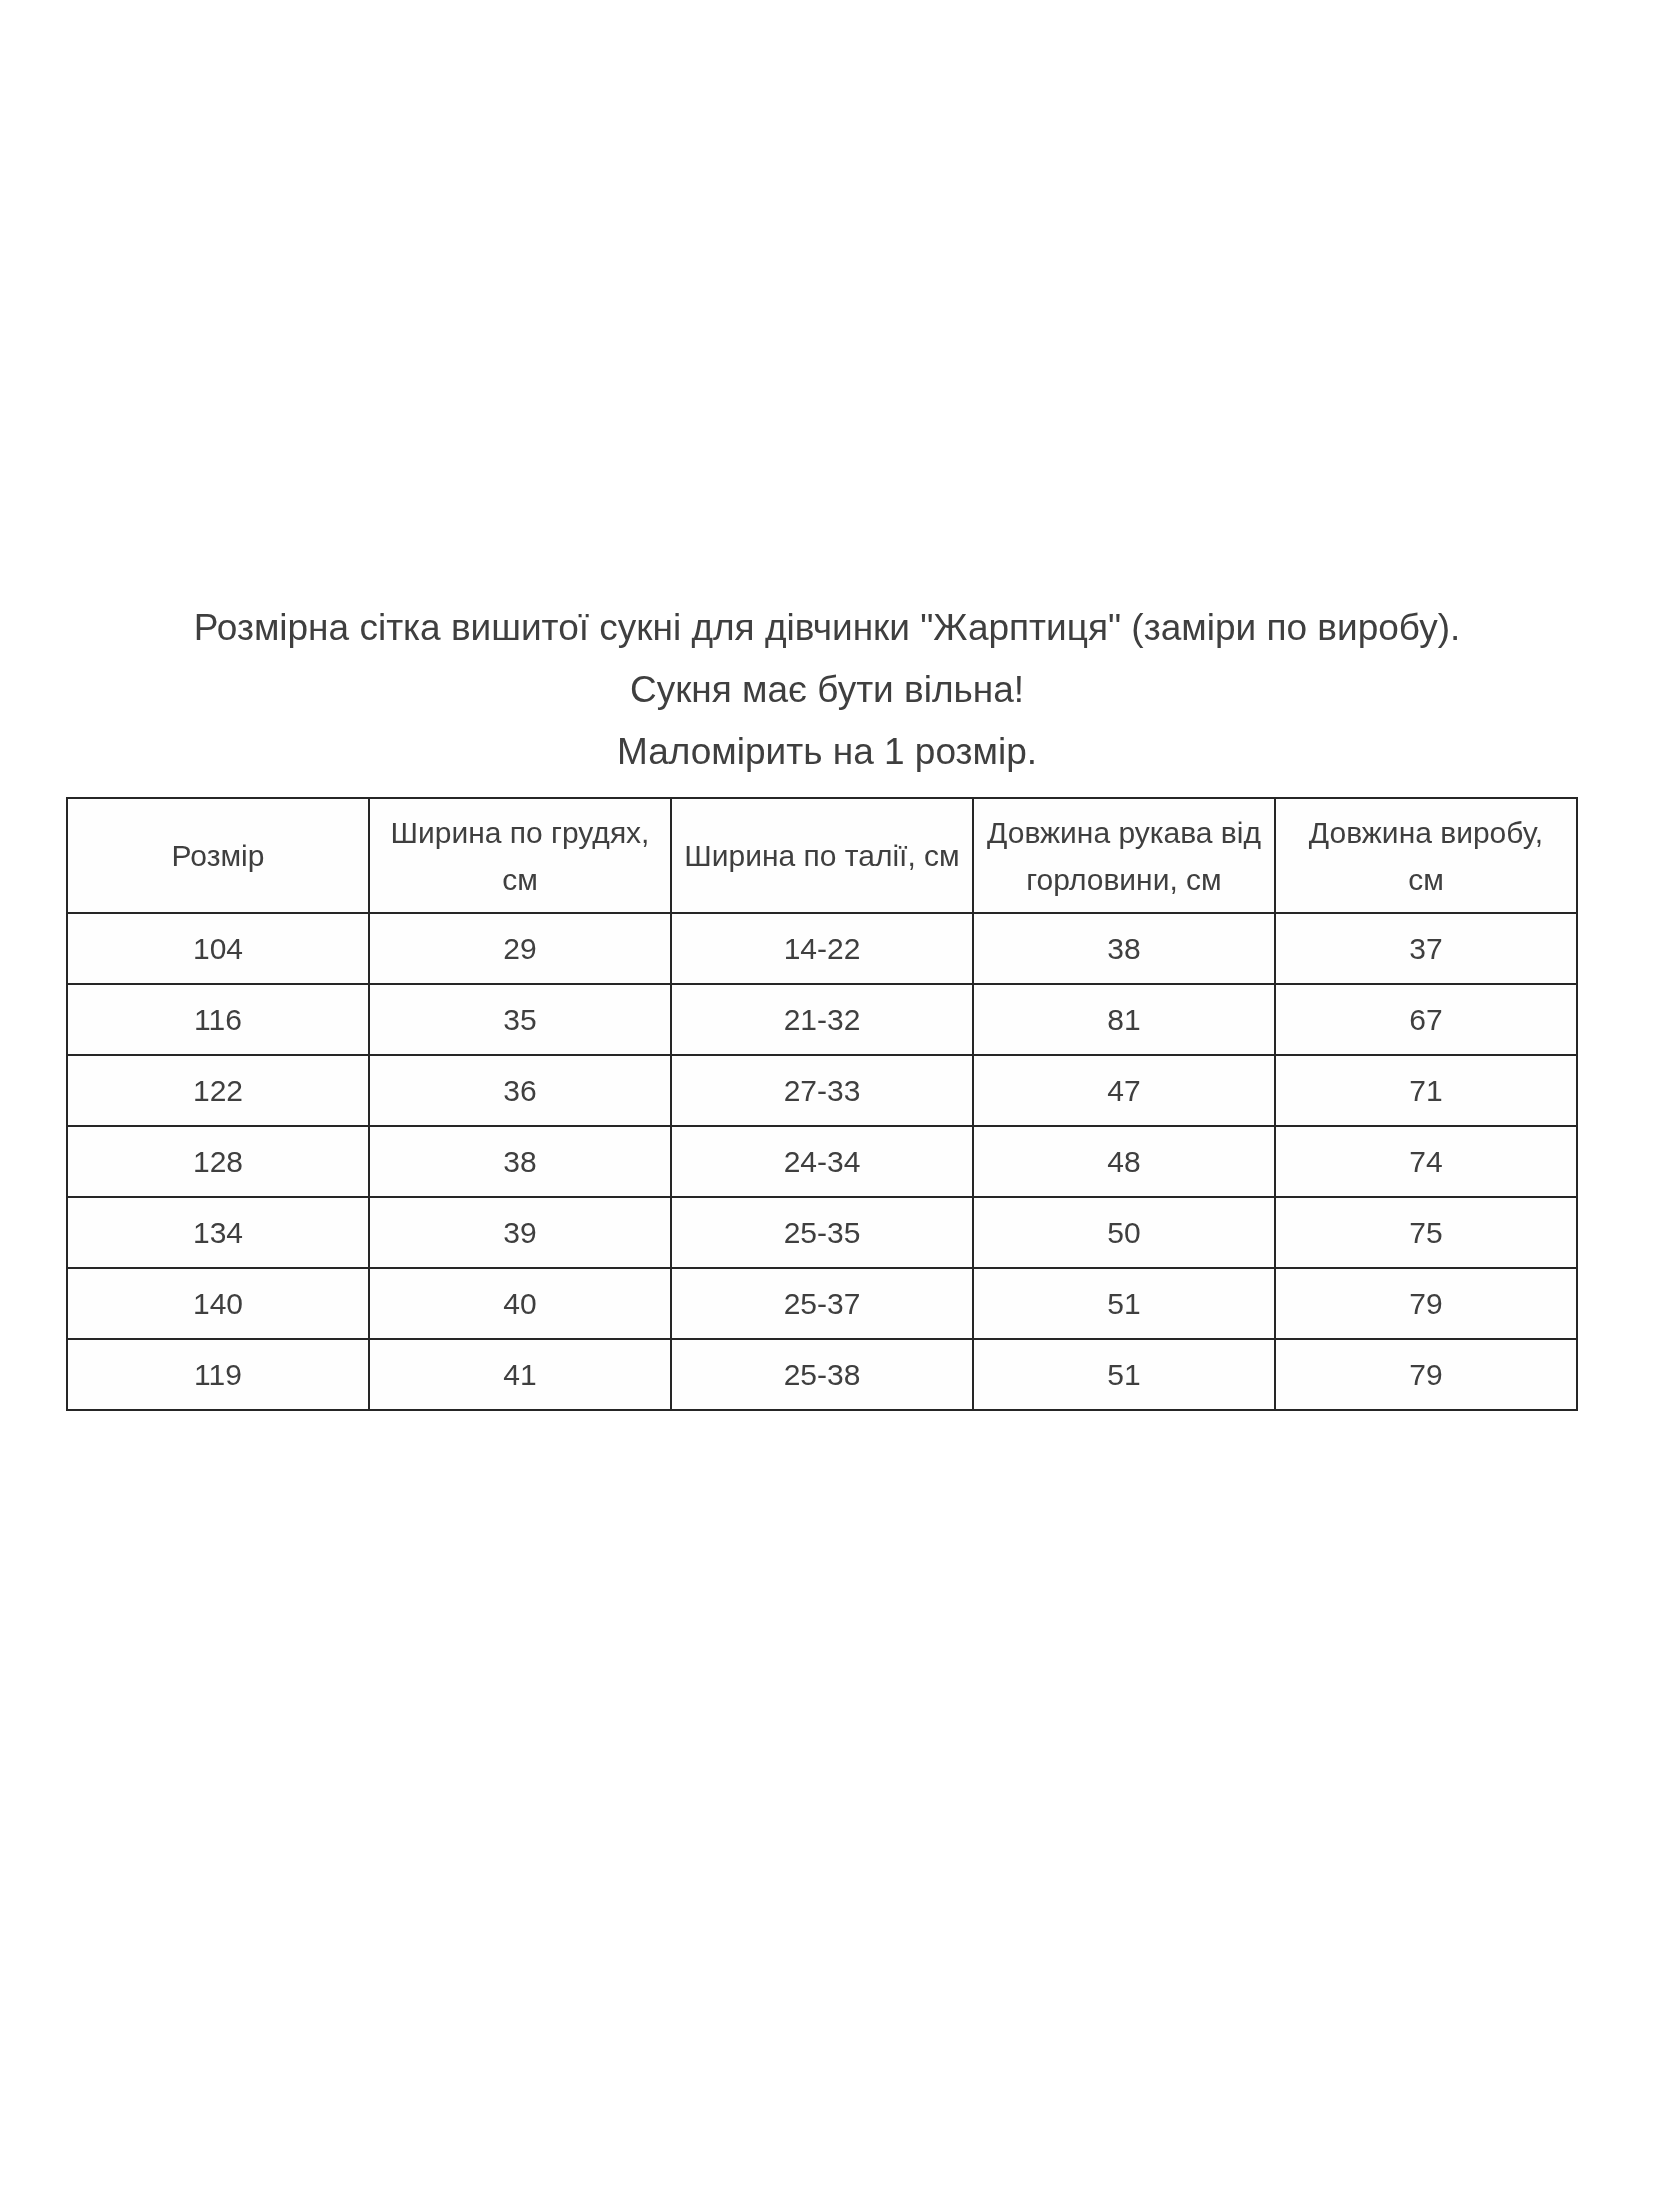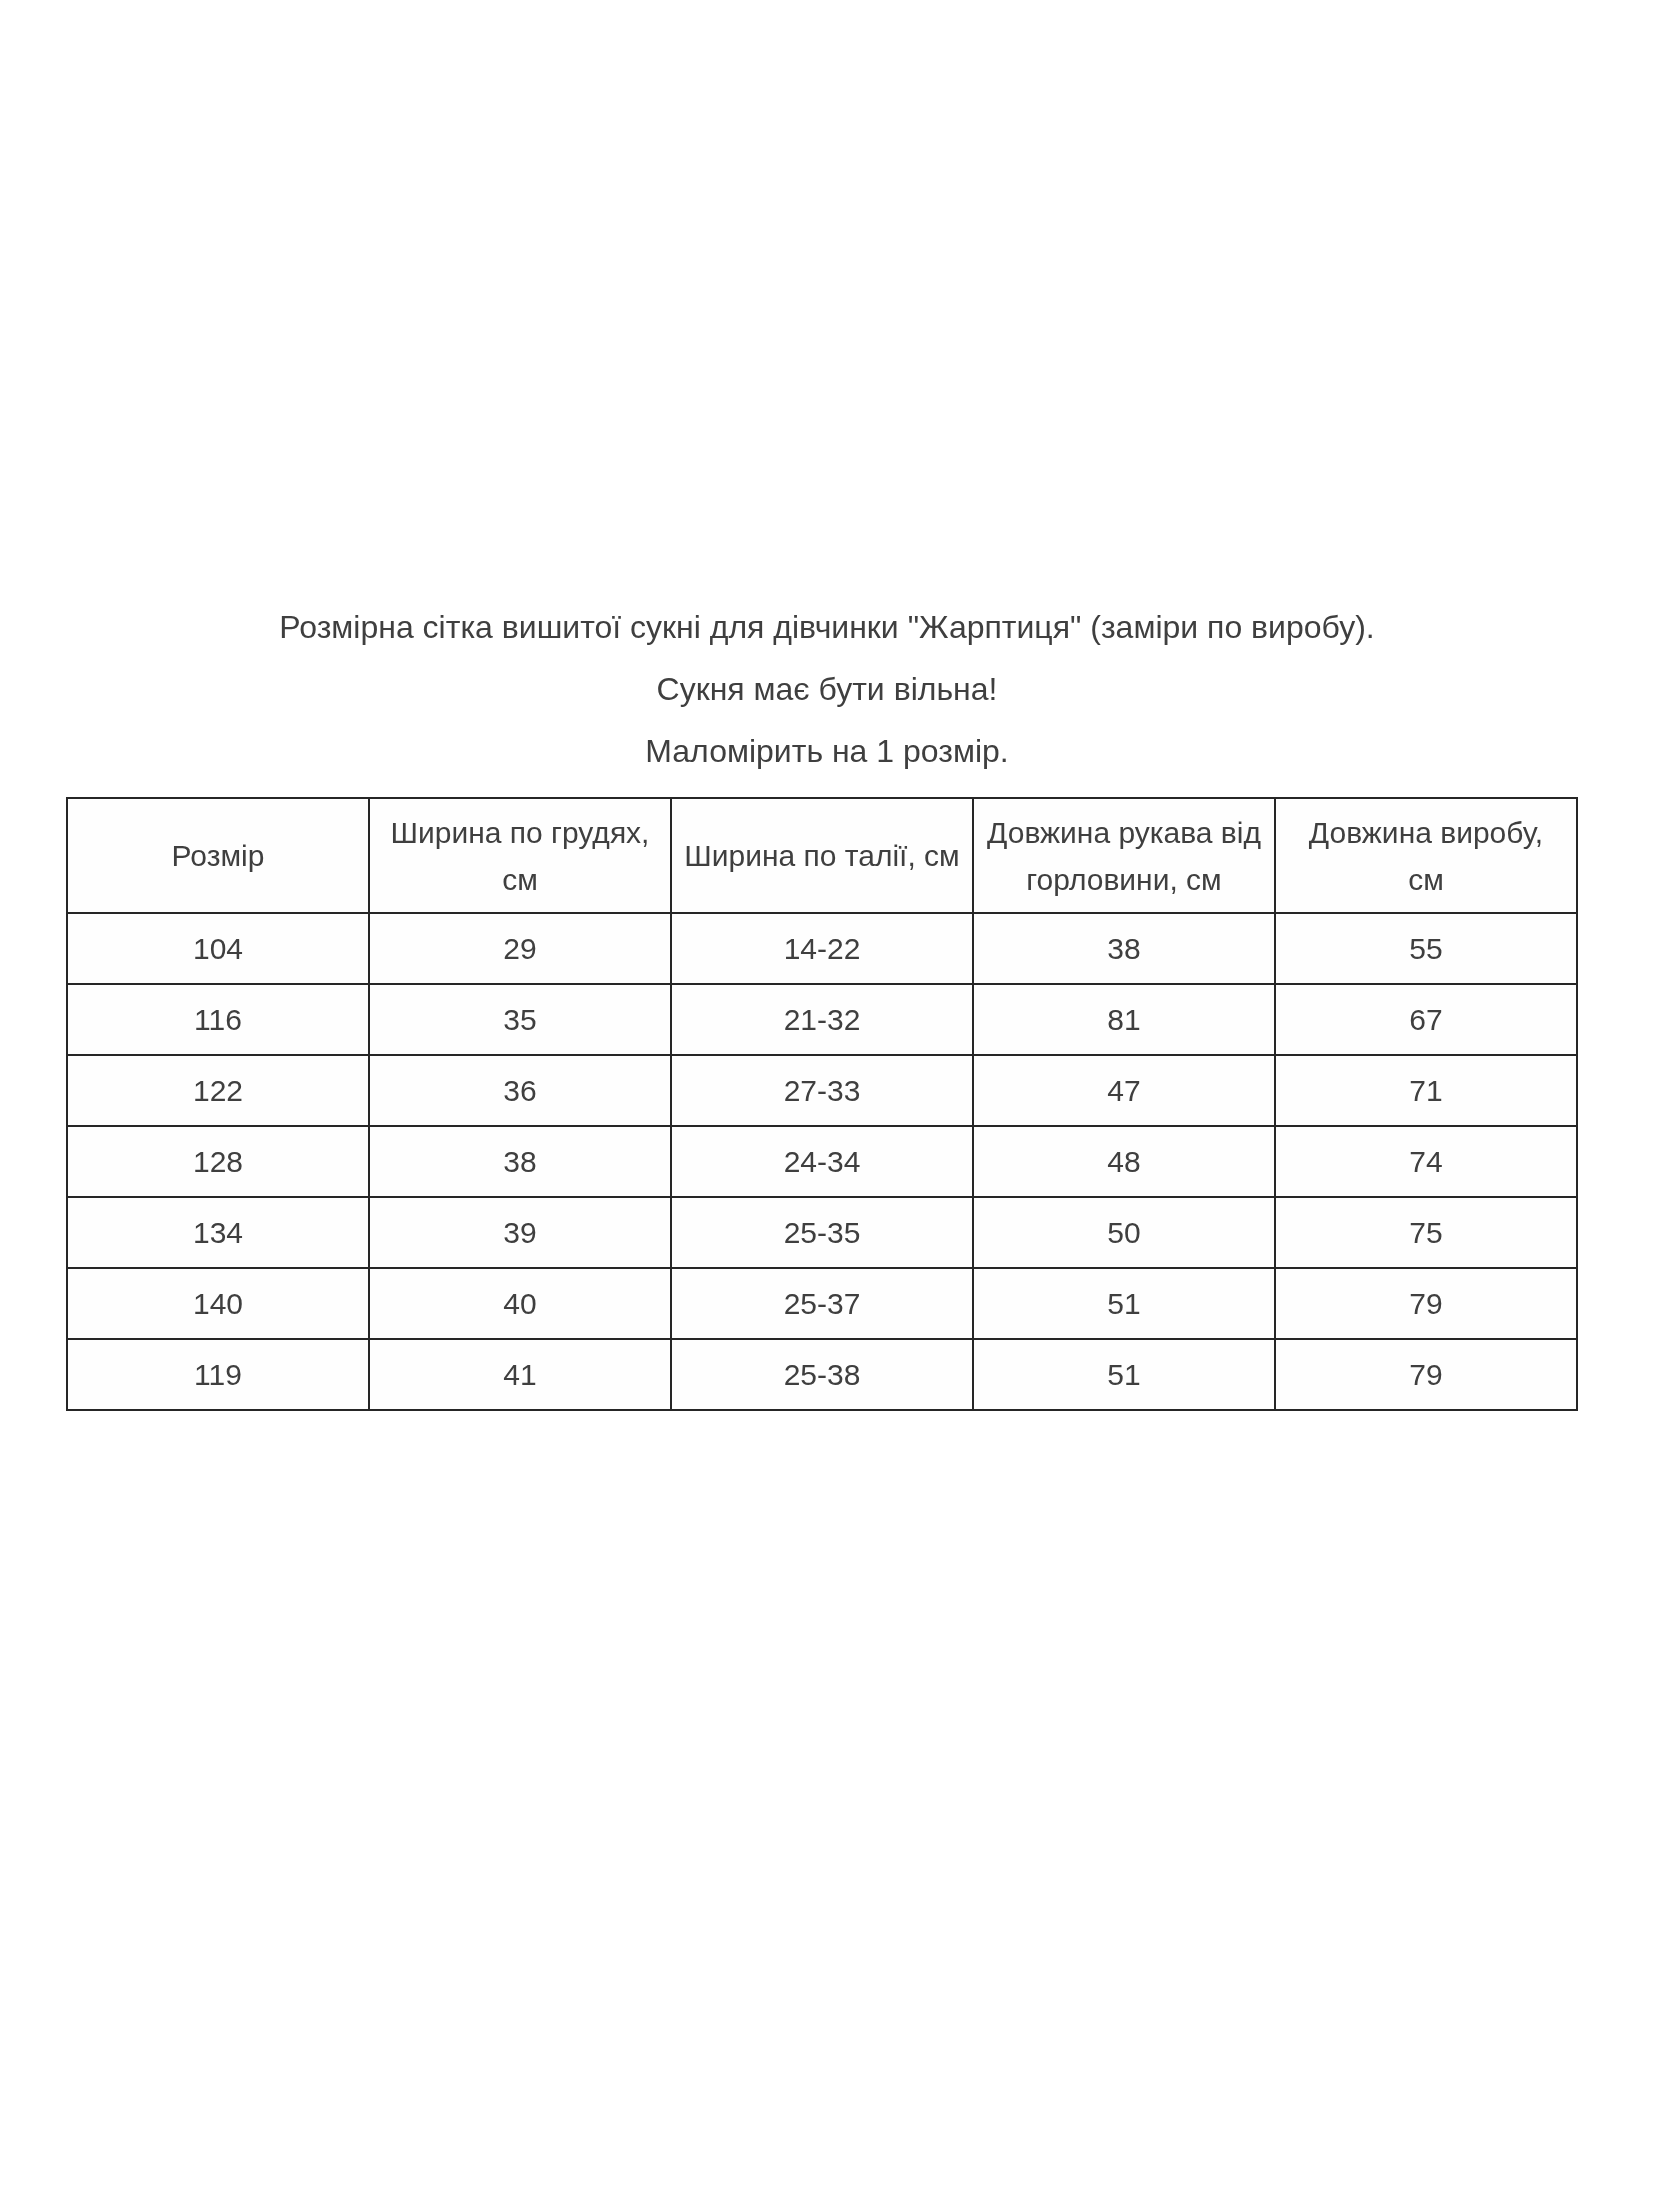--- a/index.html
+++ b/index.html
@@ -20,21 +20,21 @@
     height: 2205px;
     overflow: hidden;
     background: #ffffff;
   }
   .titles {
     padding-top: 611px;
     text-align: center;
   }
   .titles p {
     margin: 0 0 29px 0;
-    font-size: 32px;
+    font-size: 37px;
     line-height: 33px;
     color: #3f3f3f;
   }
   table.size-chart {
     border-collapse: collapse;
     table-layout: fixed;
     width: 1512px;
     margin-left: 66px;
     margin-top: 27px;
   }
@@ -87,21 +87,21 @@
         <th>Довжина рукава від горловини, см</th>
         <th>Довжина виробу, см</th>
       </tr>
     </thead>
     <tbody>
       <tr>
         <td>104</td>
         <td>29</td>
         <td>14-22</td>
         <td>38</td>
-        <td>55</td>
+        <td>37</td>
       </tr>
       <tr>
         <td>116</td>
         <td>35</td>
         <td>21-32</td>
         <td>81</td>
         <td>67</td>
       </tr>
       <tr>
         <td>122</td>

